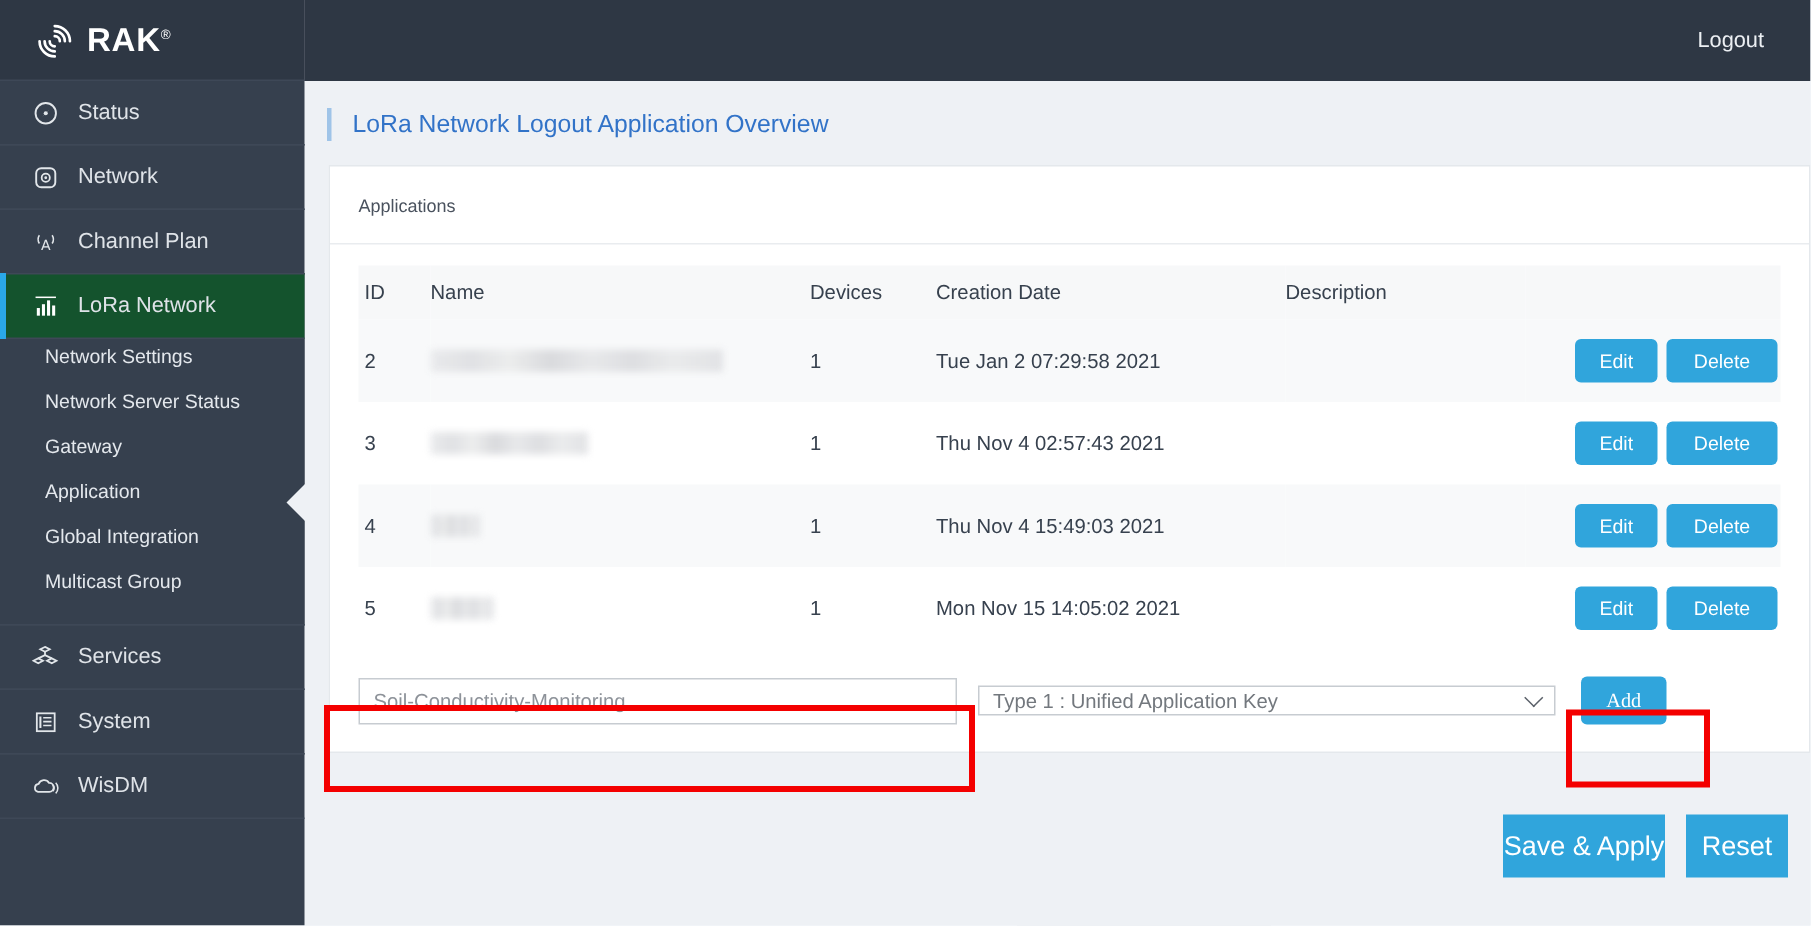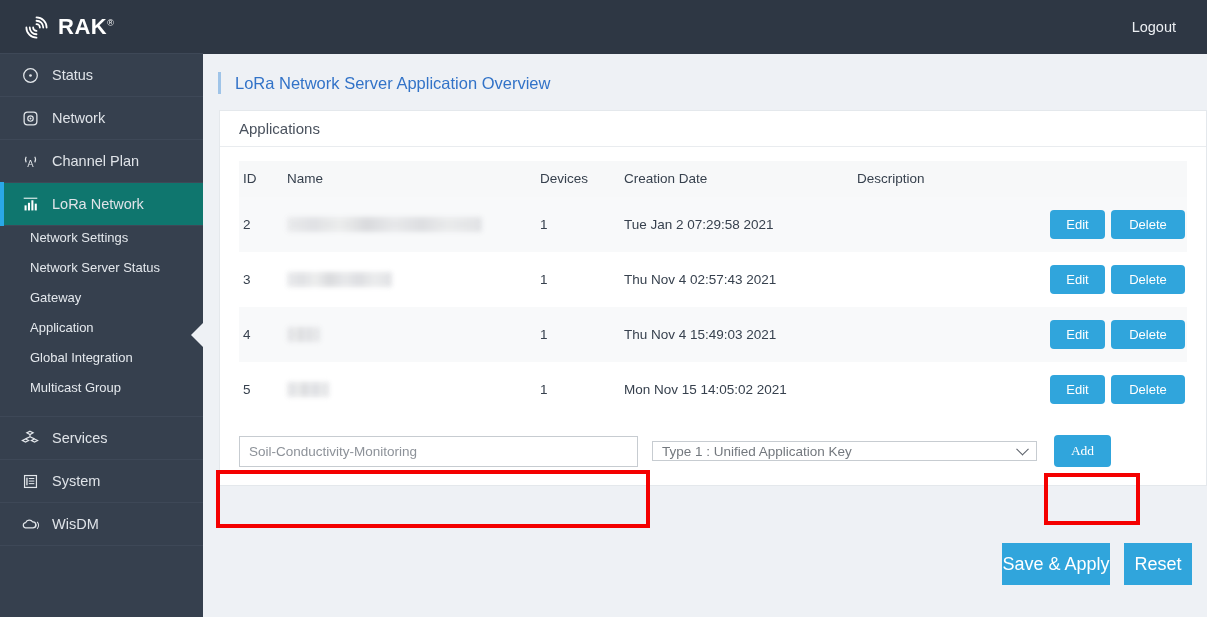--- a/index.html
+++ b/index.html
@@ -45,21 +45,21 @@
     margin-top: -1px;
     position: relative;
     cursor: pointer;
   }
   .nav-item .nav-icon {
     width: 20px; height: 20px; flex: 0 0 20px;
     margin-right: 12px;
     display: flex; align-items: center; justify-content: center;
   }
   .nav-item.active {
-    background: #0f766e;
+    background: #14532d;
   }
   .nav-item.active::before {
     content: ""; position: absolute; left: 0; top: -1px; bottom: -1px;
     width: 4px; background: #2aa8e8;
   }
   .nav-sub-wrap { background: #36404e; padding: 4px 0 6px 0; border-bottom: 1px solid #3e4857;}
   .nav-sub {
     height: 30px;
     display: flex; 
     padding-left: 30px;
@@ -101,23 +101,23 @@
   }
 
   .card {
     position: absolute;
     left: 16px; top: 110px;
     width: 988px;
     background: #ffffff;
     border: 1px solid #e4e8ec;
   }
   .card-head {
-    height: 36px; display: flex; align-items: center;
+    height: 52px; display: flex; align-items: center;
     padding-left: 19px;
-    font-size: 15px; color: #4a525e;
+    font-size: 12px; color: #4a525e;
     border-bottom: 1px solid #e9ecef;
   }
   .table-wrap { padding: 14px 19px 0 19px; }
   table { width: 100%; border-collapse: collapse; }
   thead th {
     background: #f7f8f9;
     text-align: left;
     font-weight: normal;
     font-size: 13.5px;
     color: #37414e;
@@ -358,21 +358,21 @@
 </div>
 
 <div id="main">
 
   <div id="topbar">
     <span id="logout">Logout</span>
   </div>
 
   <div id="page-title-row">
     <span class="accent-bar"></span>
-    <span id="page-title">LoRa Network Server Application Overview</span>
+    <span id="page-title">LoRa Network Logout Application Overview</span>
   </div>
 
   <div class="card">
     <div class="card-head">Applications</div>
 
     <div class="table-wrap">
       <table>
         <thead>
           <tr>
             <th class="col-id">ID</th>

